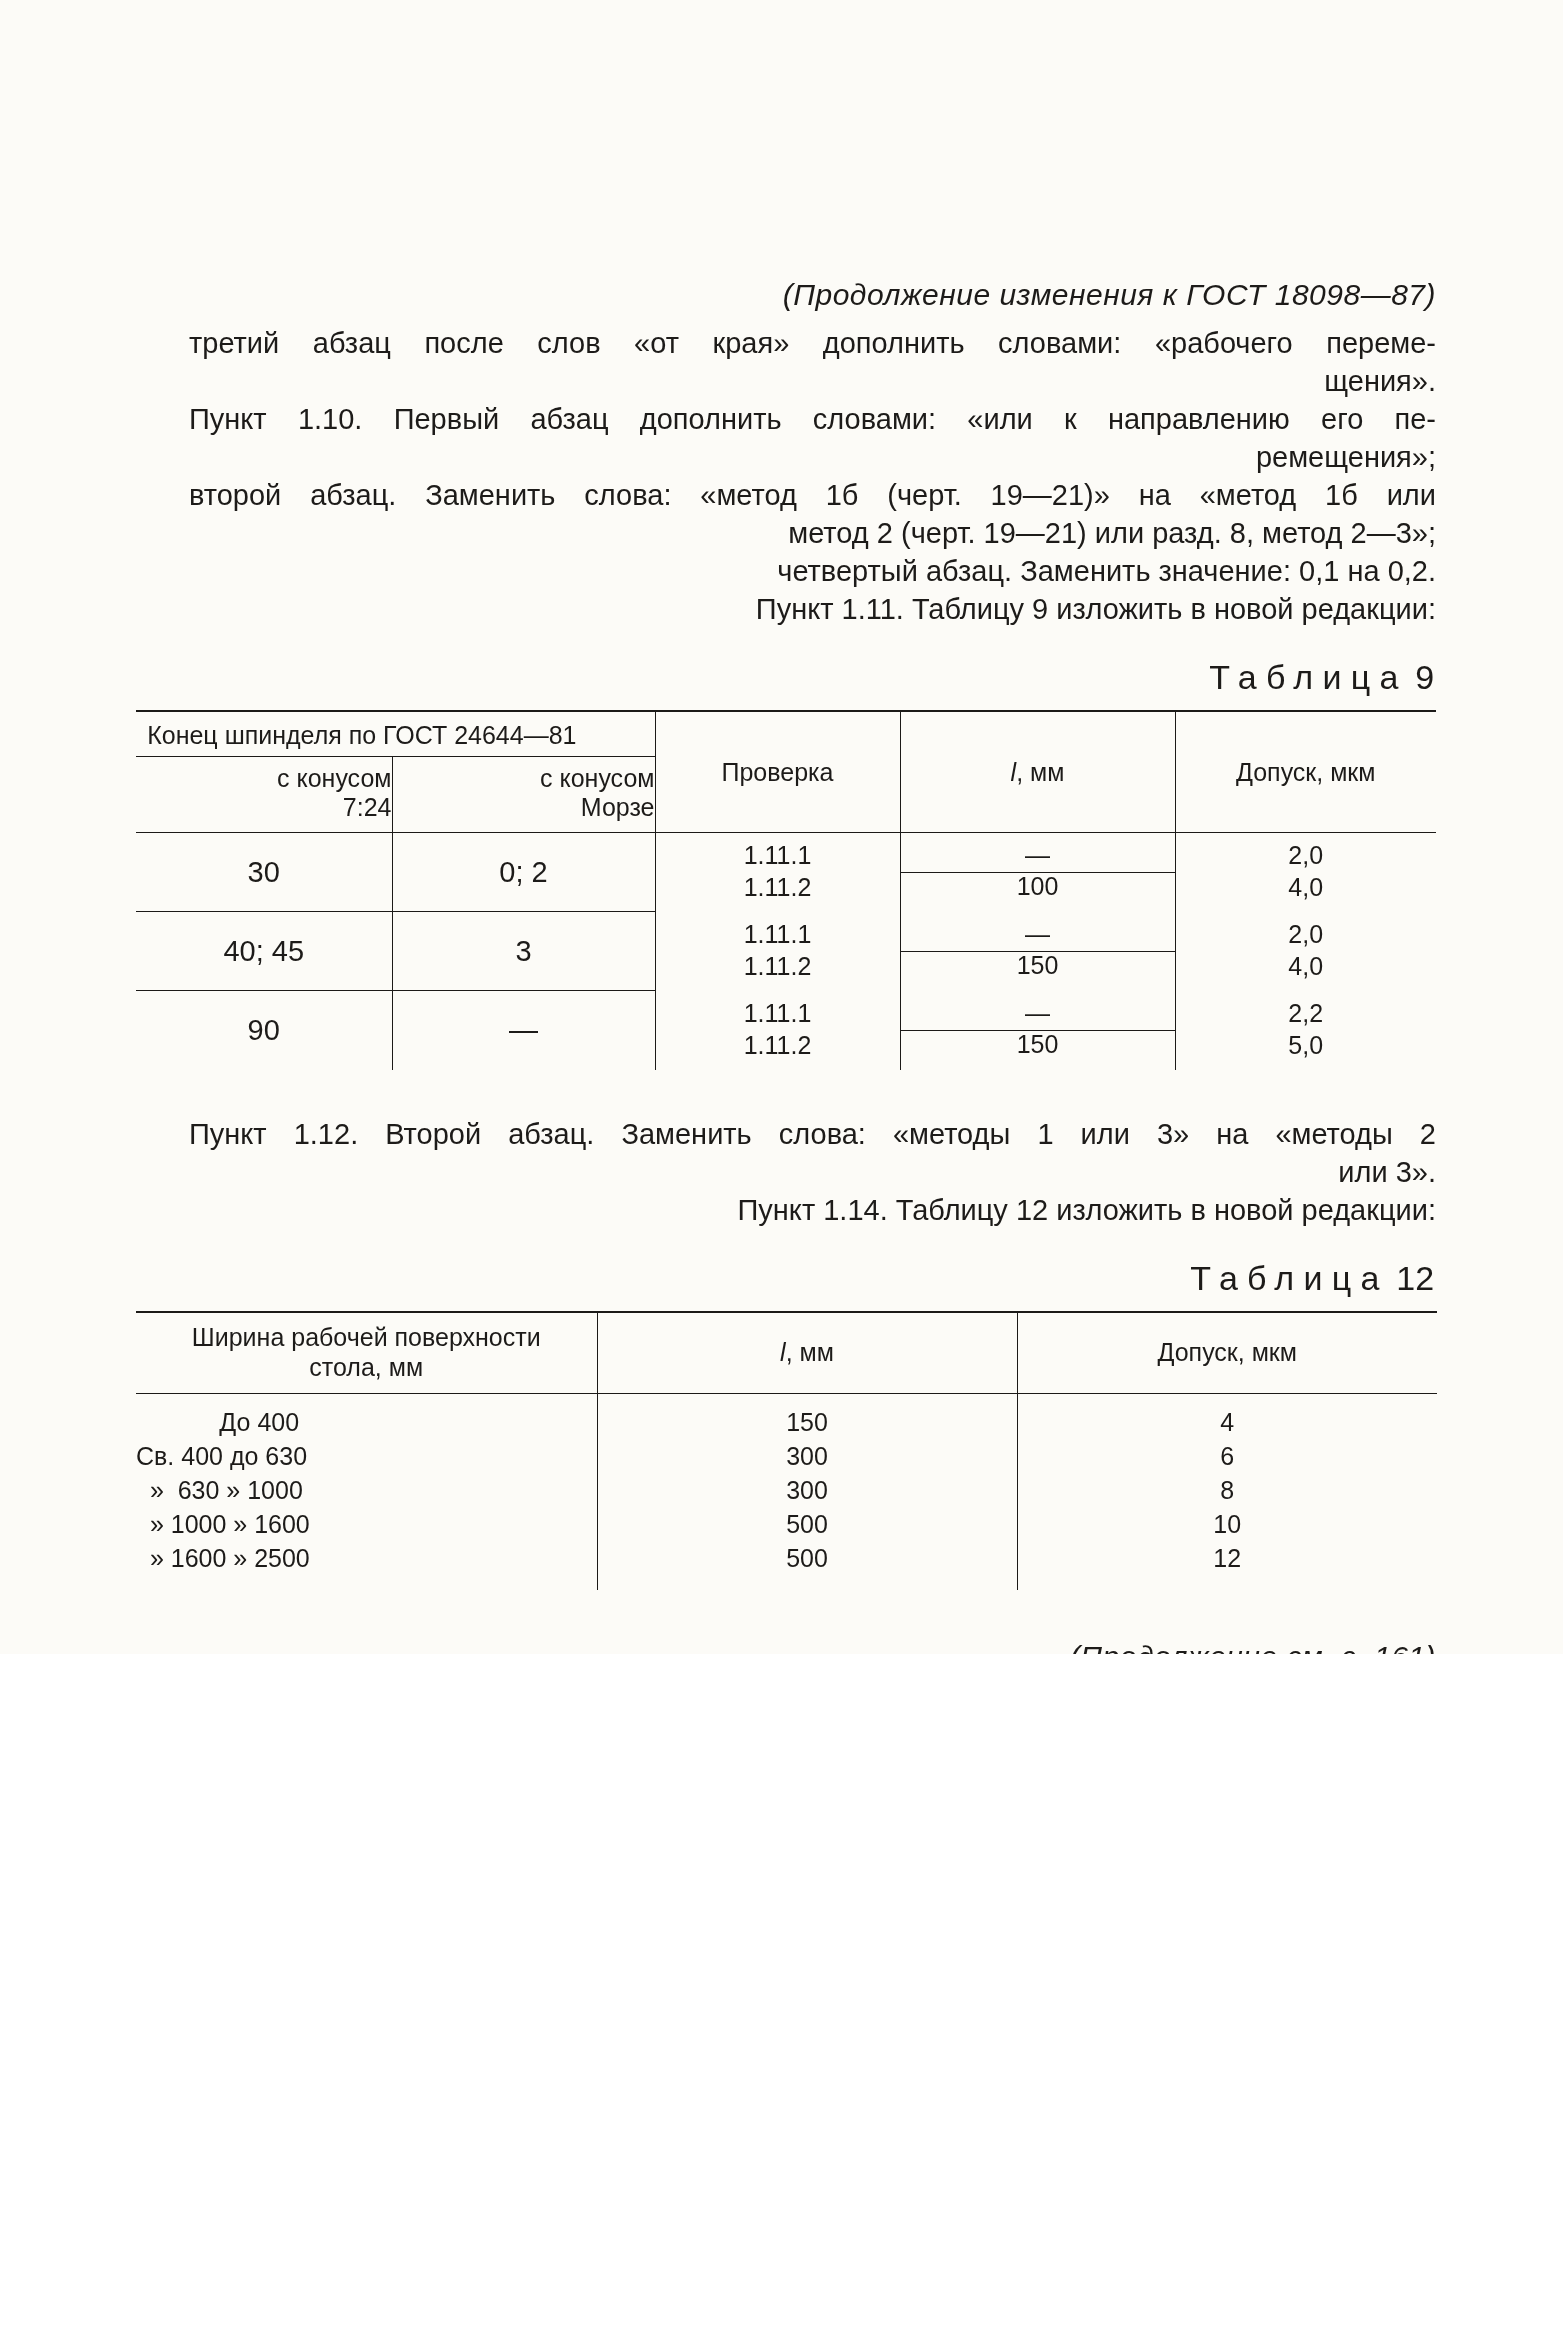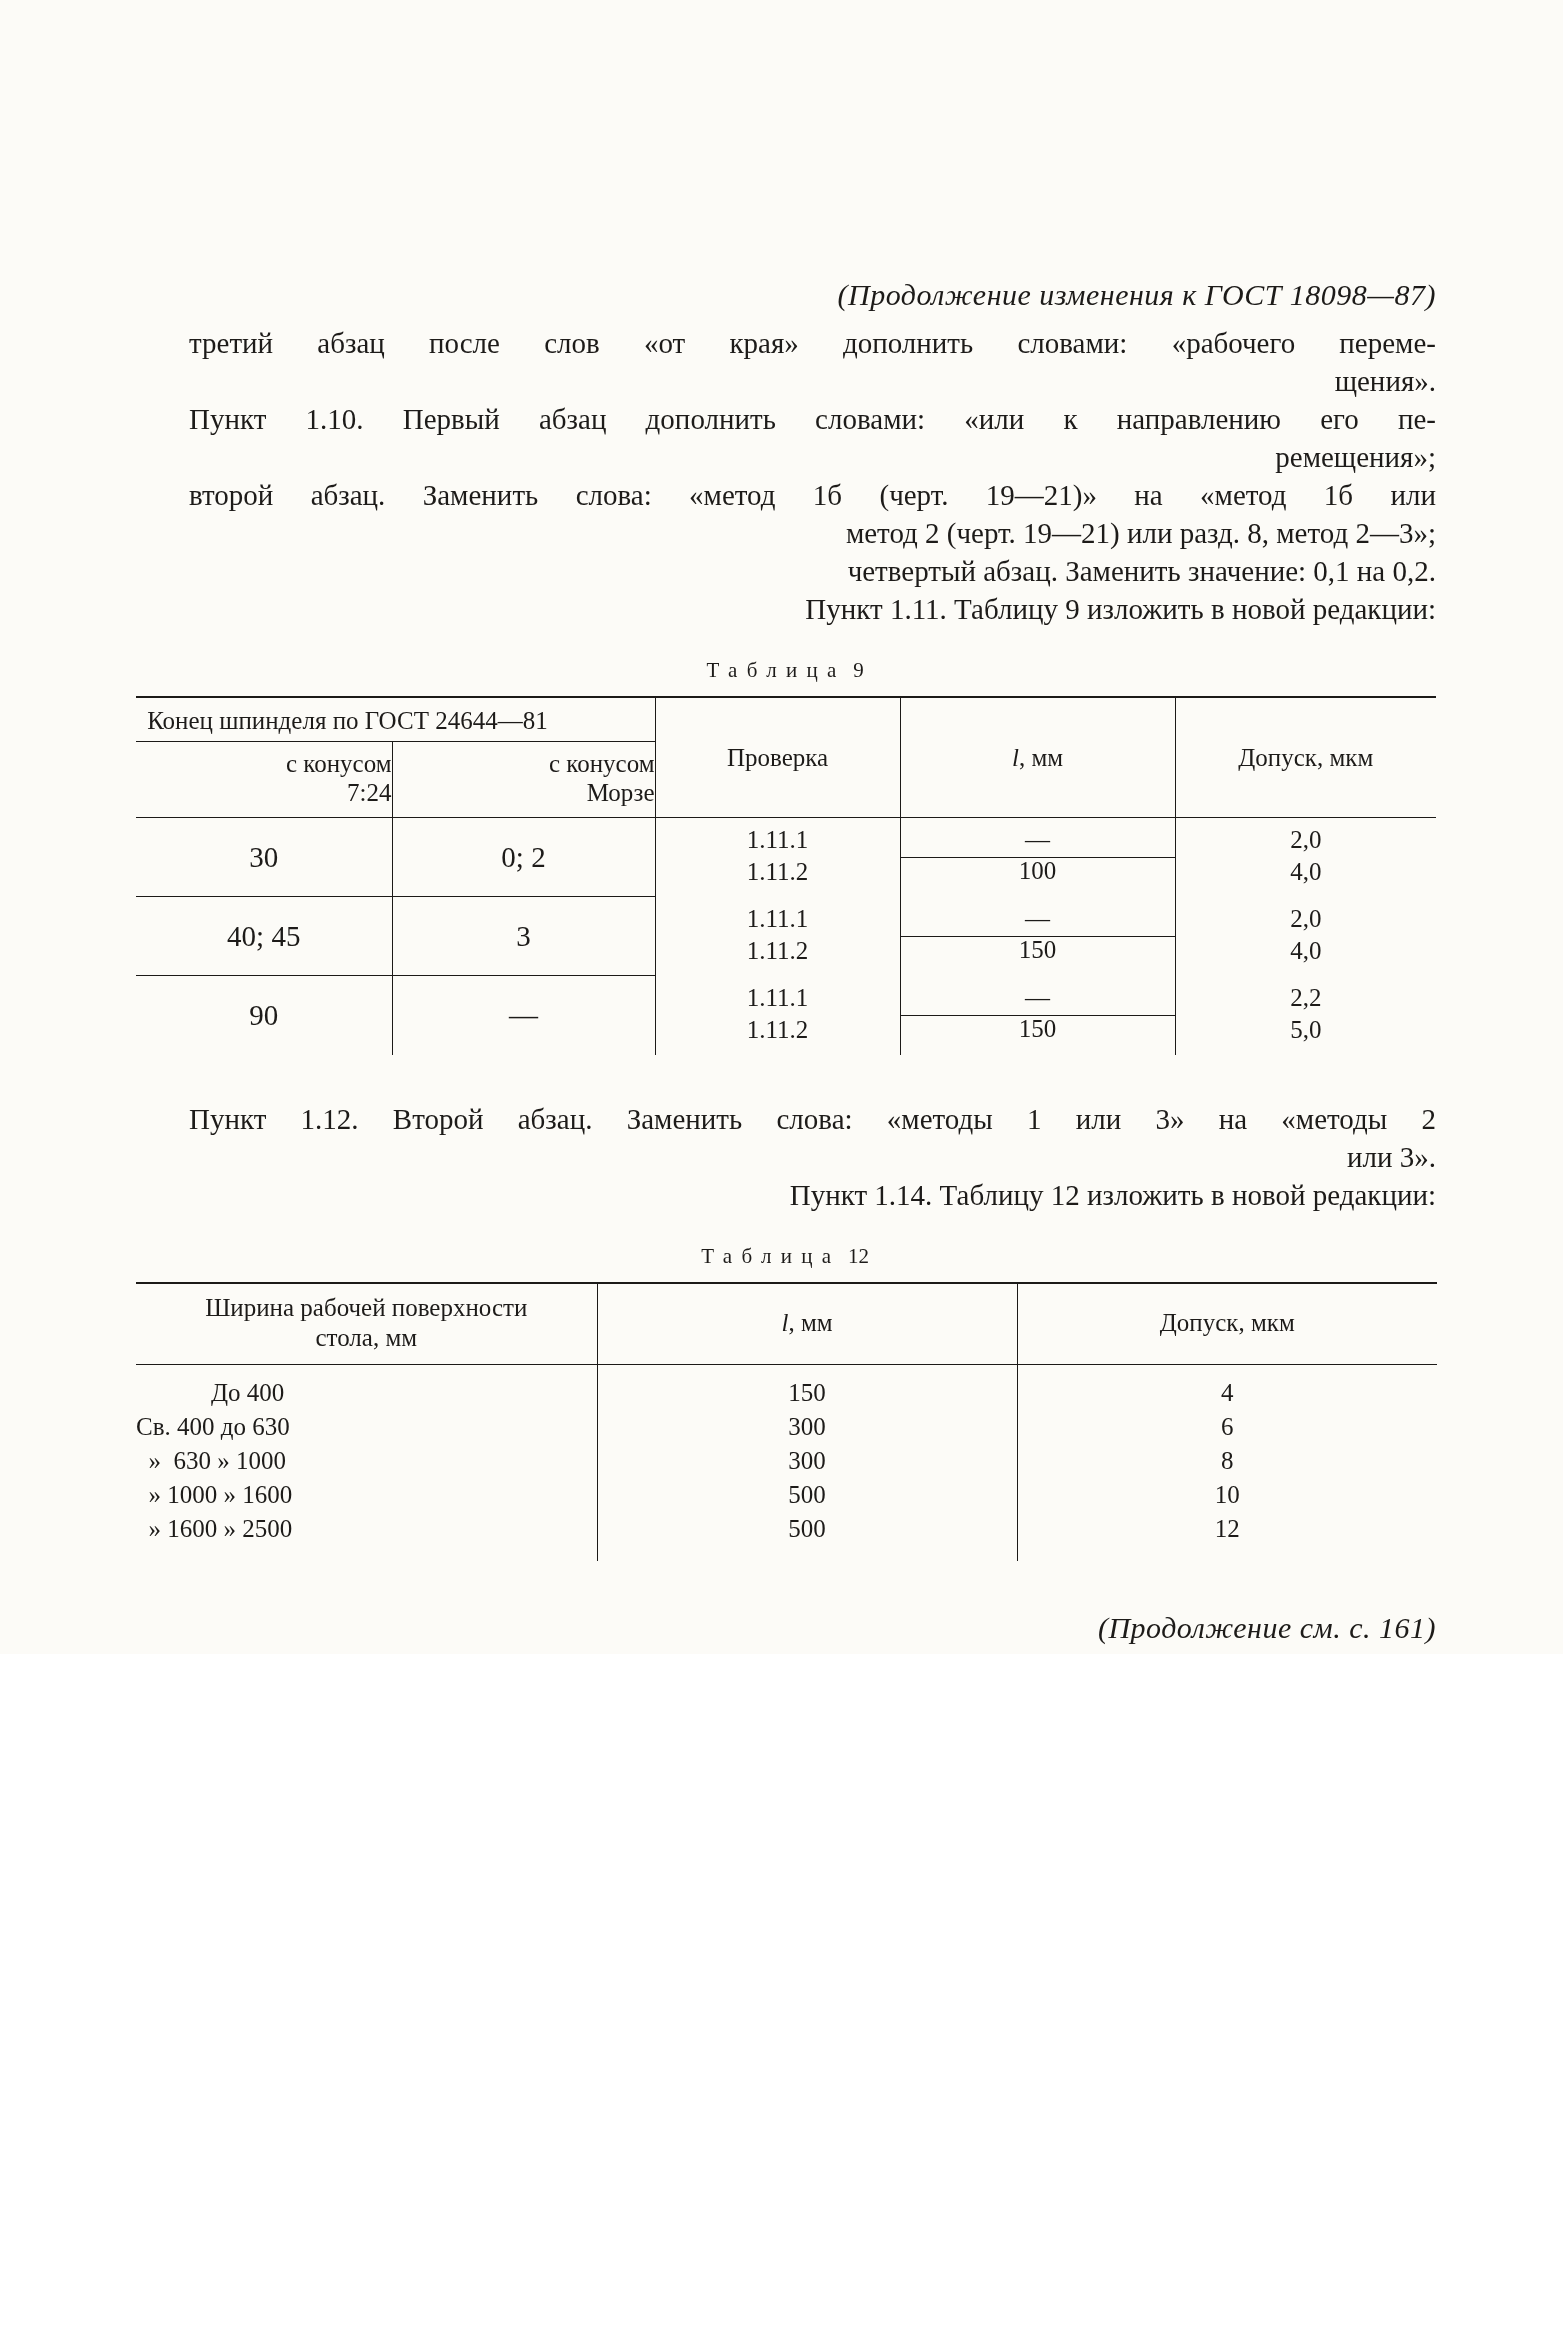--- a/index.html
+++ b/index.html
@@ -1,33 +1,33 @@
 <!DOCTYPE html>
 <html style="font-size:15px"><head>
 <meta charset="utf-8">
 <style>
   html,body{margin:0;padding:0;background:#ffffff;}
   .page{
     position:relative;
     width:1563px;height:1654px;
     background:#fcfbf7;
     color:#1d1b19;
-    font-family:Liberation Serif, serif;
+    font-family:Liberation Sans, sans-serif;
     overflow:hidden;
   }
   .content{position:absolute;left:136px;top:276px;width:1300px;}
 
   .ital-note{font-style:italic;font-size:30px;line-height:37px;text-align:right;letter-spacing:0.5px;}
 
   .body-block{margin-top:11.2px;font-size:29px;line-height:38px;}
   .ln{text-align:right;}
   .ln.stretch{text-align:justify;text-align-last:justify;}
   .ln.indent{text-indent:53px;}
 
-  .caption{margin:30px 1.9px 13px 0;text-align:center;font-size:21px;}
+  .caption{margin:30px 1.9px 13px 0;text-align:right;font-size:34px;}
   .caption .cap-word{letter-spacing:9.3px;}
   .caption .cap-num{margin-left:7.5px;}
 
   table{border-collapse:collapse;table-layout:fixed;width:1300px;}
   .it{font-style:italic;}
 
   
   .t9{font-size:25px;border-top:2.8px solid #1c1a18;}
   .t9 td{padding:0;}
   .br{border-right:1.9px solid #1c1a18;}

